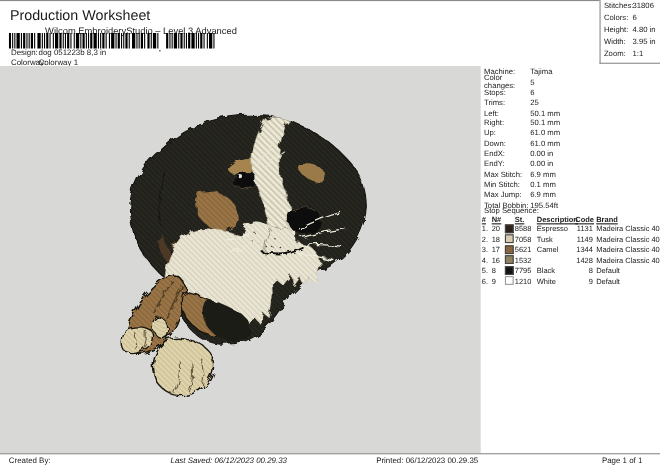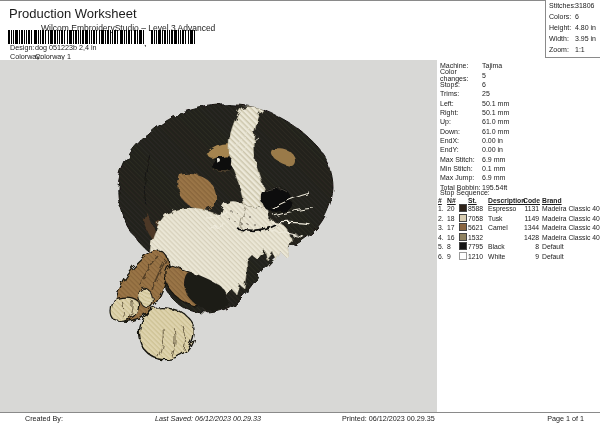--- a/index.html
+++ b/index.html
@@ -36,42 +36,42 @@
   .c-n{width:12px;}
   .c-sw{width:9px;}
   .c-st{width:20px;}
   .c-desc{width:35px;overflow:visible;}
   .c-code{width:16px;text-align:right;}
   .c-brand{margin-left:3px;}
   .swatch{width:6px;height:6px;border:1px solid #444;display:inline-block;}
   
   #footer-rule{position:absolute;left:0;top:412px;width:600px;border-top:1px solid #8a8a8a;}
   .f-item{position:absolute;top:414px;font-size:7.2px;}
-  #f-created{left:25px;}
+  #f-created{left:8px;}
   #f-saved{left:155px;font-style:italic;}
   #f-printed{left:310px;padding-left:32px;}
   #f-page{right:16px;text-align:center;}
 </style>
 </head>
 <body>
 
 <div id="page">
   <div id="top-rule"></div>
 
   <div id="title">Production Worksheet</div>
   <div id="subtitle">Wilcom EmbroideryStudio – Level 3 Advanced</div>
 
   <svg id="barcode" width="190" height="17" viewBox="0 0 190 17">
     <path fill="#000" d="M0 0h2v14h-2zM3 0h1v14h-1zM5 0h1v14h-1zM7 0h3v14h-3zM11 0h1v14h-1zM13 0h2v14h-2zM16 0h1v14h-1zM18 0h1v14h-1zM20 0h2v14h-2zM23 0h1v14h-1zM26 0h3v14h-3zM30 0h1v14h-1zM32 0h1v14h-1zM34 0h2v14h-2zM37 0h1v14h-1zM40 0h1v14h-1zM42 0h3v14h-3zM46 0h2v14h-2zM49 0h1v14h-1zM51 0h1v14h-1zM53 0h2v14h-2zM56 0h1v14h-1zM59 0h1v14h-1zM61 0h3v14h-3zM65 0h1v14h-1zM67 0h2v14h-2zM70 0h1v14h-1zM72 0h1v14h-1zM74 0h2v14h-2zM77 0h3v14h-3zM81 0h1v14h-1zM83 0h1v14h-1zM85 0h2v14h-2zM88 0h1v14h-1zM91 0h1v14h-1zM93 0h3v14h-3zM97 0h1v14h-1zM99 0h2v14h-2zM102 0h1v14h-1zM104 0h1v14h-1zM106 0h2v14h-2zM109 0h1v14h-1zM112 0h3v14h-3zM116 0h1v14h-1zM118 0h1v14h-1zM120 0h2v14h-2zM123 0h1v14h-1zM126 0h2v14h-2zM129 0h1v14h-1zM131 0h3v14h-3zM135 0h1v14h-1zM143 0h2v14h-2zM146 0h1v14h-1zM148 0h1v14h-1zM150 0h3v14h-3zM154 0h1v14h-1zM156 0h2v14h-2zM159 0h1v14h-1zM161 0h1v14h-1zM163 0h2v14h-2zM166 0h3v14h-3zM170 0h1v14h-1zM172 0h1v14h-1zM174 0h2v14h-2zM177 0h1v14h-1zM180 0h1v14h-1zM182 0h3v14h-3zM186 0h1v14h-1z"></path>
     <text x="136" y="16" font-size="9" font-family="Liberation Sans, sans-serif">,</text>
   </svg>
 
   <div class="kv-row" id="design-row">
     <span class="k">Design:</span>
-    <span class="v">dog 051223b 2,4 in</span>
+    <span class="v">dog 051223b 8,3 in</span>
   </div>
   <div class="kv-row" id="colorway-row">
     <span class="k">Colorway:</span>
     <span class="v">Colorway 1</span>
   </div>
 
   <div id="stats-box">
     <div class="stat-row">
         <span class="k">Stitches:</span>
         <span>31806</span>

